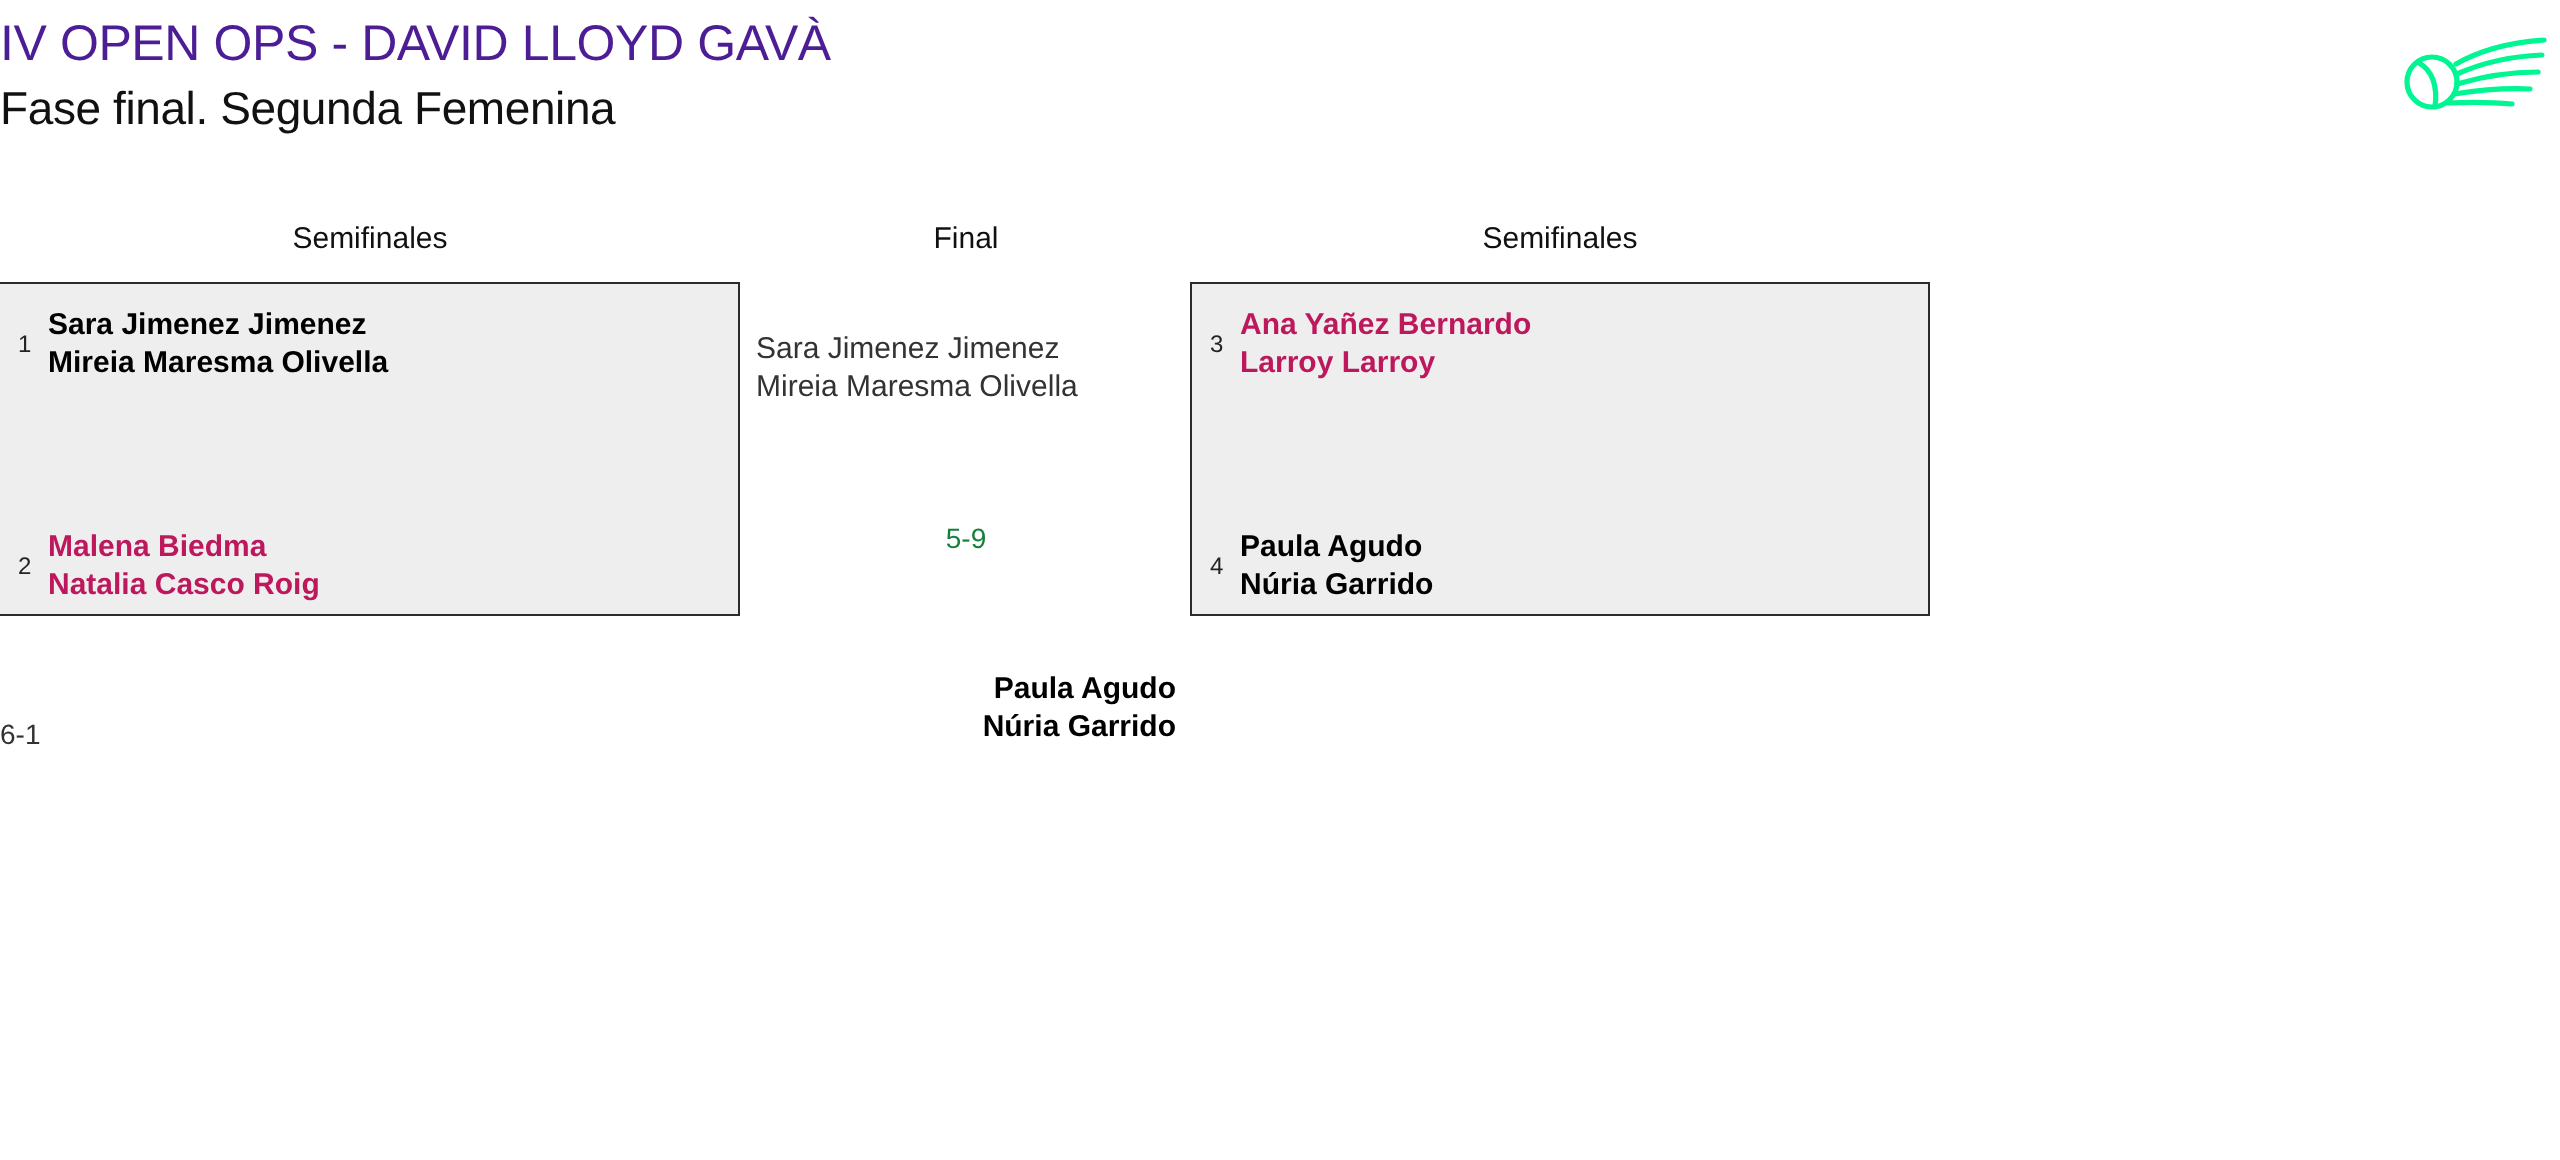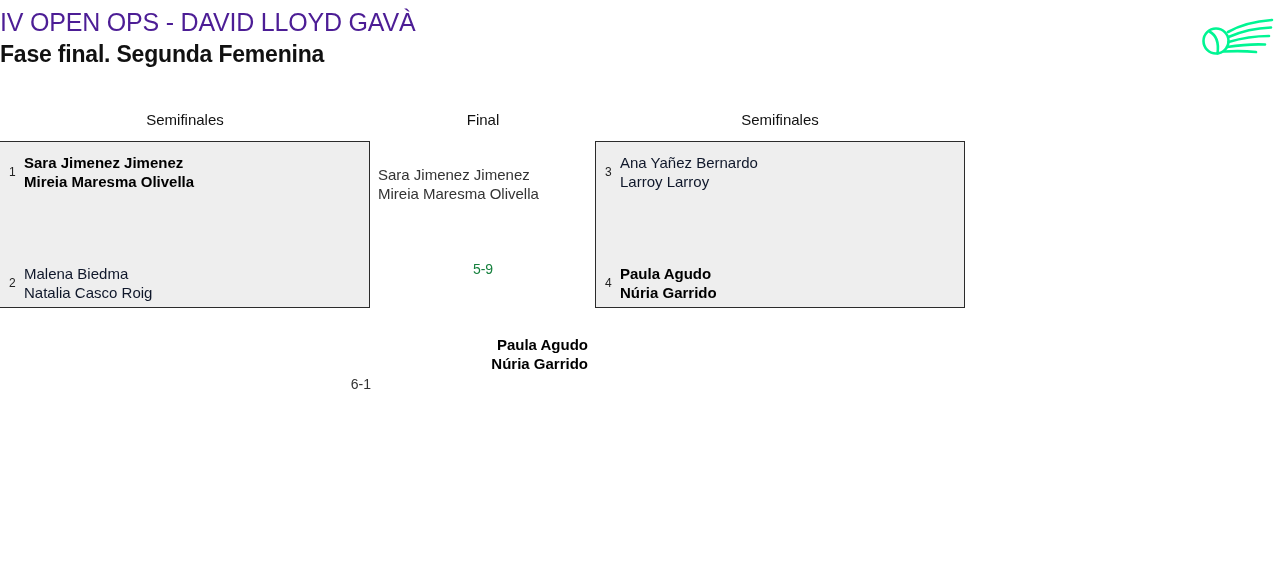--- a/index.html
+++ b/index.html
@@ -27,21 +27,21 @@
     font-size: 25px;
     line-height: 32px;
     font-weight: 400;
     letter-spacing: -0.2px;
     color: #4c1d95;
     white-space: nowrap;
   }
   .title-line-2 {
     font-size: 23px;
     line-height: 32px;
-    font-weight: 700;
+    font-weight: 400;
     letter-spacing: -0.2px;
     color: #111111;
     white-space: nowrap;
   }
 
   
   #logo {
     position: absolute;
     left: 1200px;
     top: 16px;
@@ -96,34 +96,33 @@
   .team-names {
     font-size: 15px;
     line-height: 19px;
     white-space: nowrap;
   }
   .team-names.winner {
     font-weight: 700;
     color: #000000;
   }
   .team-names.loser {
-    font-weight: 400;
-    color: #0f172a;
+    font-weight: 700;
+    color: #be185d;
   }
   .team-name-line { display: block; }
 
   .match-score {
     position: absolute;
     top: 216px;
     font-size: 14px;
     line-height: 18px;
     color: #333333;
-    text-align: right;
-    white-space: nowrap;
-    margin-top: 17px;
+    text-align: left;
+    white-space: nowrap;
   }
   #match-box-left  .match-score { left: 0px;  width: 371px; }
   #match-box-right .match-score { left: 0px;  width: 370px; }
 
   
   #final-finalist {
     position: absolute;
     left: 378px;
     top: 165px;
     font-size: 15px;

